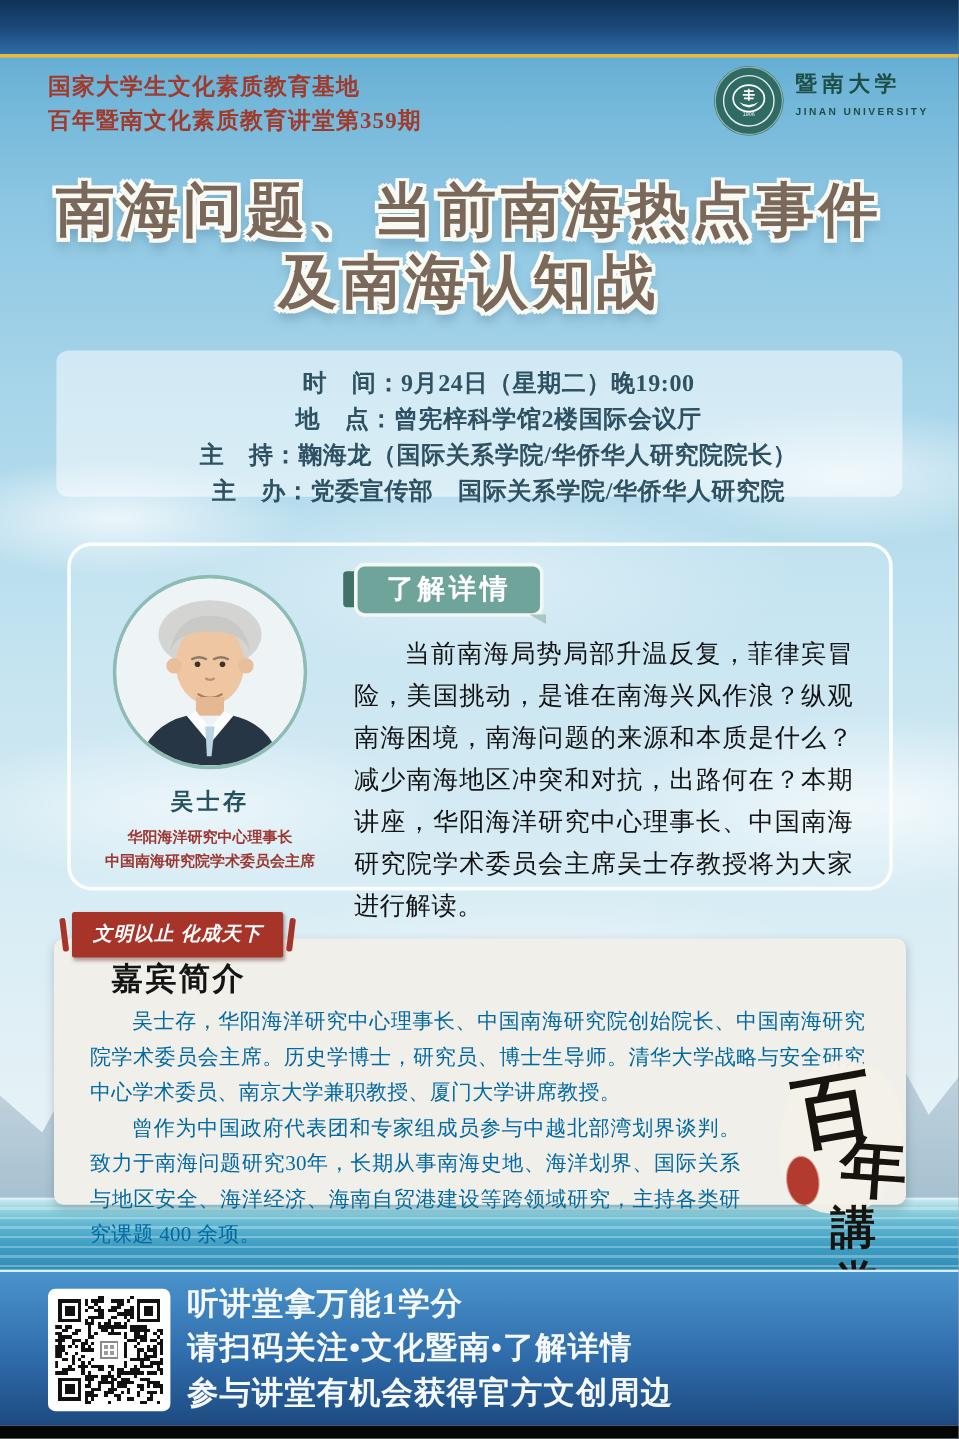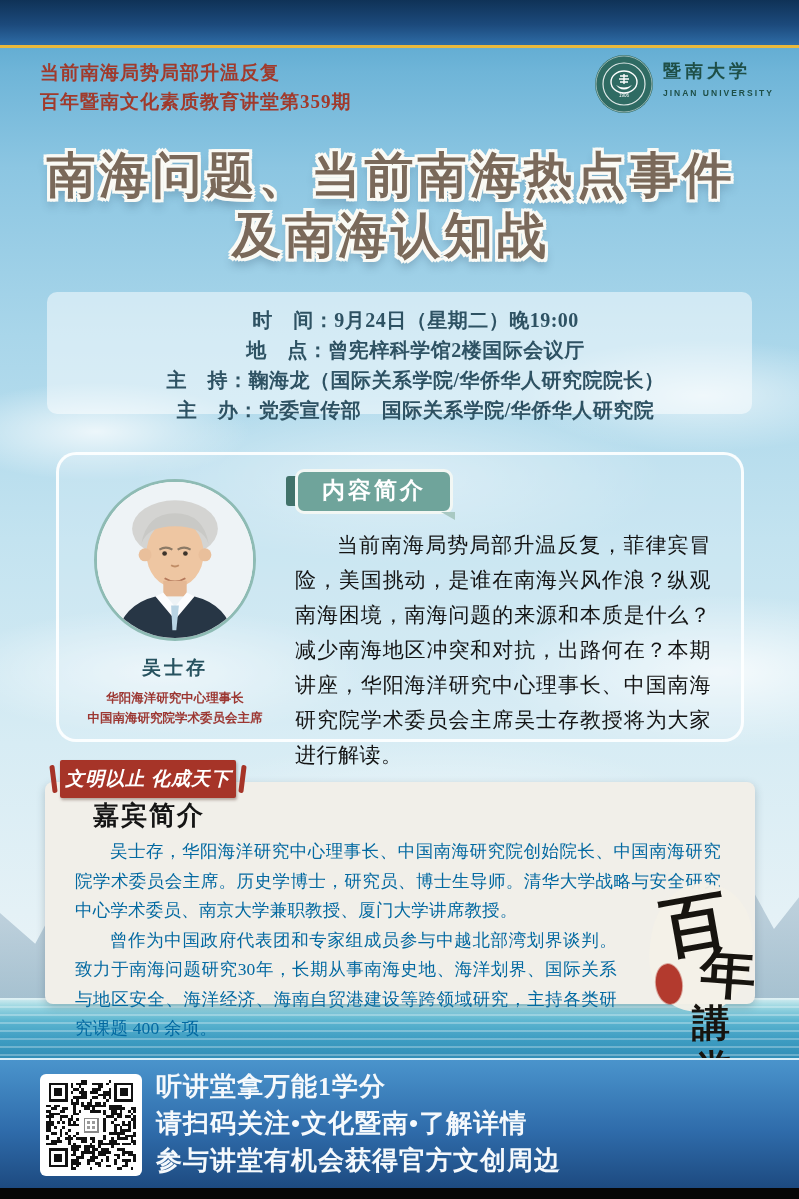--- a/index.html
+++ b/index.html
@@ -69,21 +69,21 @@
     background:linear-gradient(180deg,#c4d2dd,#8fb0c3);
     clip-path:polygon(0 100%,15% 45%,38% 70%,60% 20%,82% 55%,100% 35%,100% 100%);}
   .sea{position:absolute;left:0;top:998px;width:799px;height:62px;z-index:2;
     background:linear-gradient(180deg,#d6edf1 0,#9fd8e2 8px,#5fb7d1 22px,#3f9ec3 40px,#2f8cb5 62px);}
   .sea::after{content:"";position:absolute;inset:0;
     background:repeating-linear-gradient(180deg,rgba(255,255,255,.28) 0 2px,rgba(255,255,255,0) 2px 8px);}
 
   
   .stamp{position:absolute;left:60px;top:760px;width:176px;height:38px;z-index:6;
     background:#a63428;color:#fff;text-align:center;line-height:38px;
-    font-size:19px;font-weight:700;font-style:italic;letter-spacing:1px;border-radius:2px;
+    font-size:16px;font-weight:700;font-style:italic;letter-spacing:1px;border-radius:2px;
     box-shadow:1px 2px 3px rgba(60,20,10,.35);}
   .stamp::before,.stamp::after{content:"";position:absolute;top:5px;width:5px;height:28px;background:#a63428;}
   .stamp::before{left:-9px;transform:rotate(-7deg);border-radius:2px;}
   .stamp::after{right:-9px;transform:rotate(7deg);border-radius:2px;}
   .guest-card{position:absolute;left:45px;top:782px;width:710px;height:222px;z-index:3;
     background:#f1efe9;border-radius:8px;box-shadow:0 3px 8px rgba(40,60,70,.25);
     padding:16px 34px 0 30px;box-sizing:border-box;}
   .guest-h{margin:0 0 4px 18px;font-size:26px;font-weight:700;color:#141414;letter-spacing:2px;}
   .guest-p{margin:0;font-size:17.5px;line-height:29.5px;color:#0369a1;text-align:justify;
     text-indent:2em;letter-spacing:.2px;}
@@ -114,21 +114,21 @@
 </head>
 <body>
 
 <div class="poster">
   <div class="clouds"></div>
 
   <div class="top-band"></div>
   <div class="gold-line"></div>
 
   <div class="org">
-    <div>当前南海局势局部升温反复</div>
+    <div>国家大学生文化素质教育基地</div>
     <div>百年暨南文化素质教育讲堂第359期</div>
   </div>
 
   <div class="logo">
     <svg class="logo-seal" viewBox="0 0 60 60">
       <circle cx="30" cy="30" r="29" fill="#2f6b63"></circle>
       <circle cx="30" cy="30" r="28" fill="none" stroke="rgba(255,255,255,.5)" stroke-width="1"></circle>
       <circle cx="30" cy="30" r="21" fill="none" stroke="rgba(255,255,255,.85)" stroke-width="1.2"></circle>
       <ellipse cx="30" cy="28" rx="13" ry="11" fill="none" stroke="#fff" stroke-width="1.4"></ellipse>
       <g stroke="#fff" stroke-width="1.4" fill="none">
@@ -187,21 +187,21 @@
       </div>
       <div class="sp-name">吴士存</div>
       <div class="sp-role">
         <div>华阳海洋研究中心理事长</div>
         <div>中国南海研究院学术委员会主席</div>
       </div>
     </div>
     <div class="sp-right">
       <div class="ribbon">
         <div class="ribbon-tab"></div>
-        <div class="ribbon-body">内容简介</div>
+        <div class="ribbon-body">了解详情</div>
         <div class="ribbon-fold"></div>
       </div>
       <p class="intro-p">当前南海局势局部升温反复，菲律宾冒险，美国挑动，是谁在南海兴风作浪？纵观南海困境，南海问题的来源和本质是什么？减少南海地区冲突和对抗，出路何在？本期讲座，华阳海洋研究中心理事长、中国南海研究院学术委员会主席吴士存教授将为大家进行解读。</p>
     </div>
   </div>
 
   <div class="mount mount-left"></div>
   <div class="mount mount-right"></div>
   <div class="sea"></div>
 

